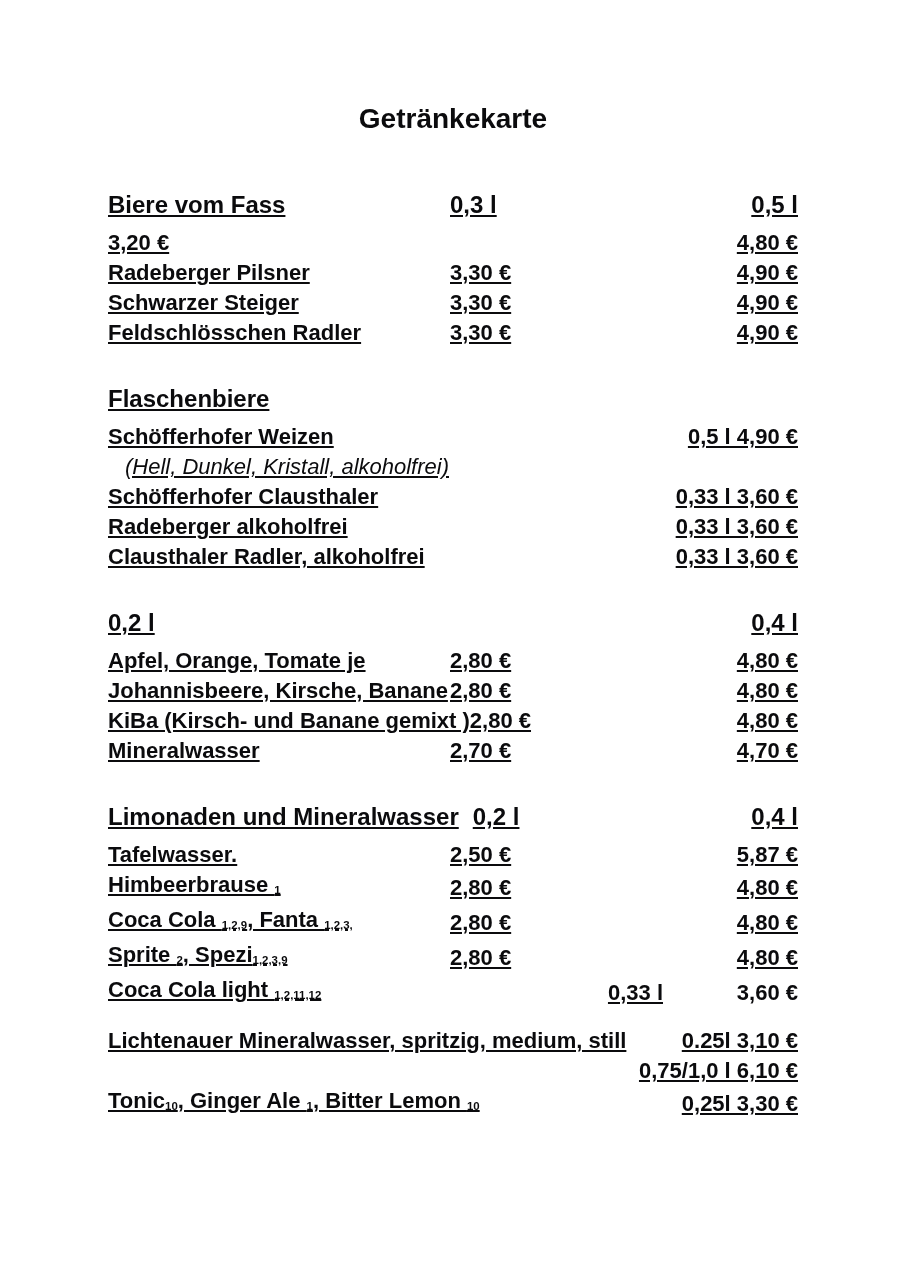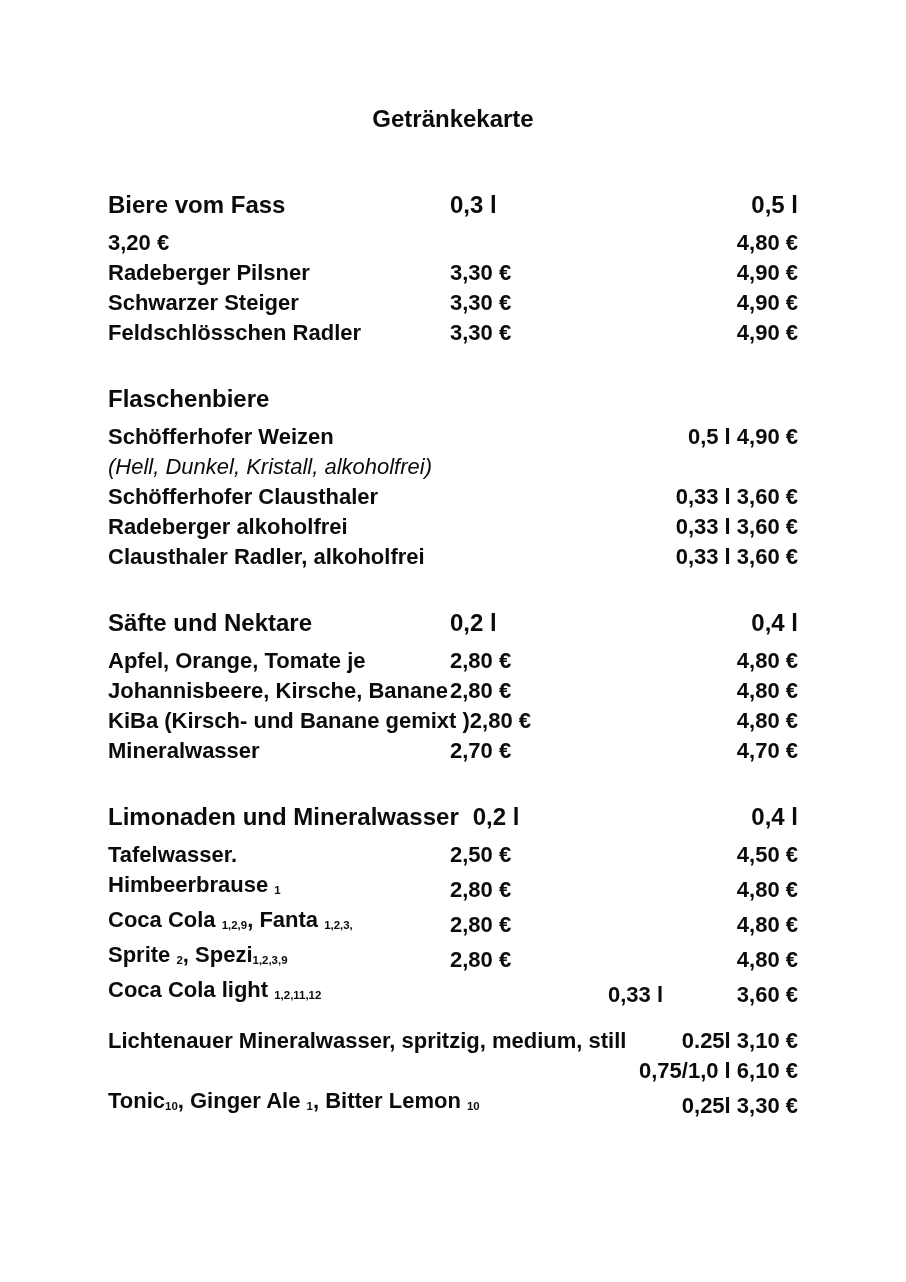--- a/index.html
+++ b/index.html
@@ -16,45 +16,46 @@
     background: #ffffff;
     color: #0b0b0d;
     font-family: "Liberation Sans", sans-serif;
     font-weight: bold;
     box-sizing: border-box;
     padding: 100px 108px 0 108px;
     overflow: hidden;
   }
   .page-title {
     text-align: center;
-    font-size: 24px;
+    font-size: 28px;
     line-height: 38px;
     margin: 0 0 52px 0;
     letter-spacing: 0px;
   }
   .section { margin-top: 36px; }
   .section.first { margin-top: 0; }
   .section.loose { margin-top: 16px; }
 
   .row {
     display: flex;
-    align-items: flex-end;
+    align-items: center;
     line-height: 30px;
     font-size: 22px;
     white-space: nowrap;
+    text-decoration: underline;
   }
   .hdr {
     font-size: 24px;
     margin-bottom: 8px;
   }
   .name  { min-width: 342px; }
   .name-auto { min-width: 0; margin-right: 14px; }
   .mid   { }
   .right { margin-left: auto; text-align: right; }
-  .note-row { font-weight: normal; font-style: italic; }
+  .note-row { font-weight: normal; font-style: italic; margin-left: 17px; }
   .price-slot {
     display: inline-block;
     width: 135px;
     text-align: right;
   }
   .sub {
     font-size: 0.52em;
     vertical-align: -0.18em;
     font-weight: bold;
   }
@@ -113,21 +114,20 @@
       <span class="right">0,33 l 3,60 €</span>
     </div>
     <div class="row">
       <span class="name">Clausthaler Radler, alkoholfrei</span>
       <span class="right">0,33 l 3,60 €</span>
     </div>
   </div>
 
   <div class="section">
     <div class="row hdr">
-      <span class="name">Säfte und Nektare</span>
       <span class="mid">0,2 l</span>
       <span class="right">0,4 l</span>
     </div>
     <div class="row">
       <span class="name">Apfel, Orange, Tomate je</span>
       <span class="mid">2,80 €</span>
       <span class="right">4,80 €</span>
     </div>
     <div class="row">
       <span class="name">Johannisbeere, Kirsche, Banane</span>
@@ -148,21 +148,21 @@
 
   <div class="section">
     <div class="row hdr">
       <span class="name-auto">Limonaden und Mineralwasser</span>
       <span class="mid">0,2 l</span>
       <span class="right">0,4 l</span>
     </div>
     <div class="row">
       <span class="name">Tafelwasser.</span>
       <span class="mid">2,50 €</span>
-      <span class="right">4,50 €</span>
+      <span class="right">5,87 €</span>
     </div>
     <div class="row">
       <span class="name"><span>Himbeerbrause </span><span class="sub">1</span></span>
       <span class="mid">2,80 €</span>
       <span class="right">4,80 €</span>
     </div>
     <div class="row">
       <span class="name"><span>Coca Cola </span><span class="sub">1,2,9</span><span>, Fanta </span><span class="sub">1,2,3,</span></span>
       <span class="mid">2,80 €</span>
       <span class="right">4,80 €</span>

